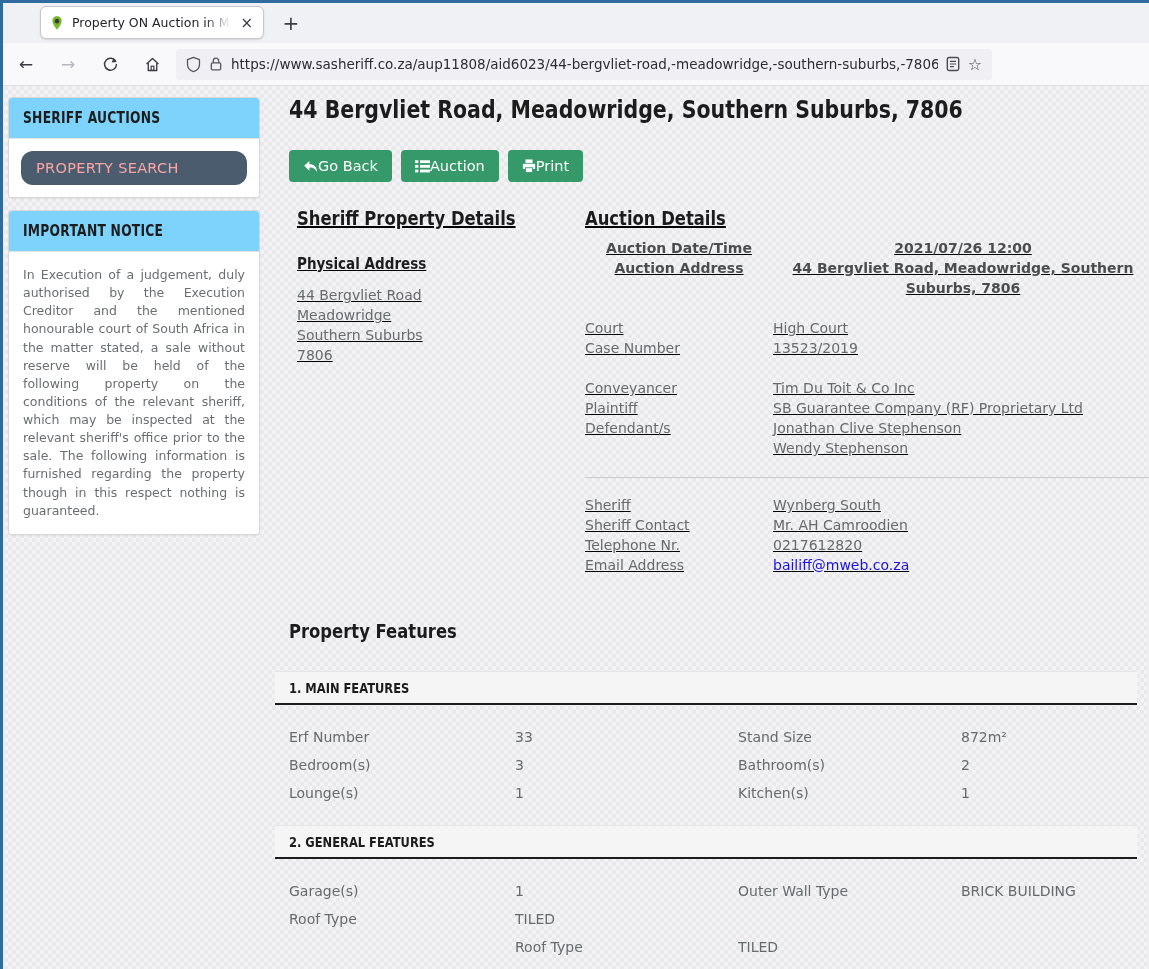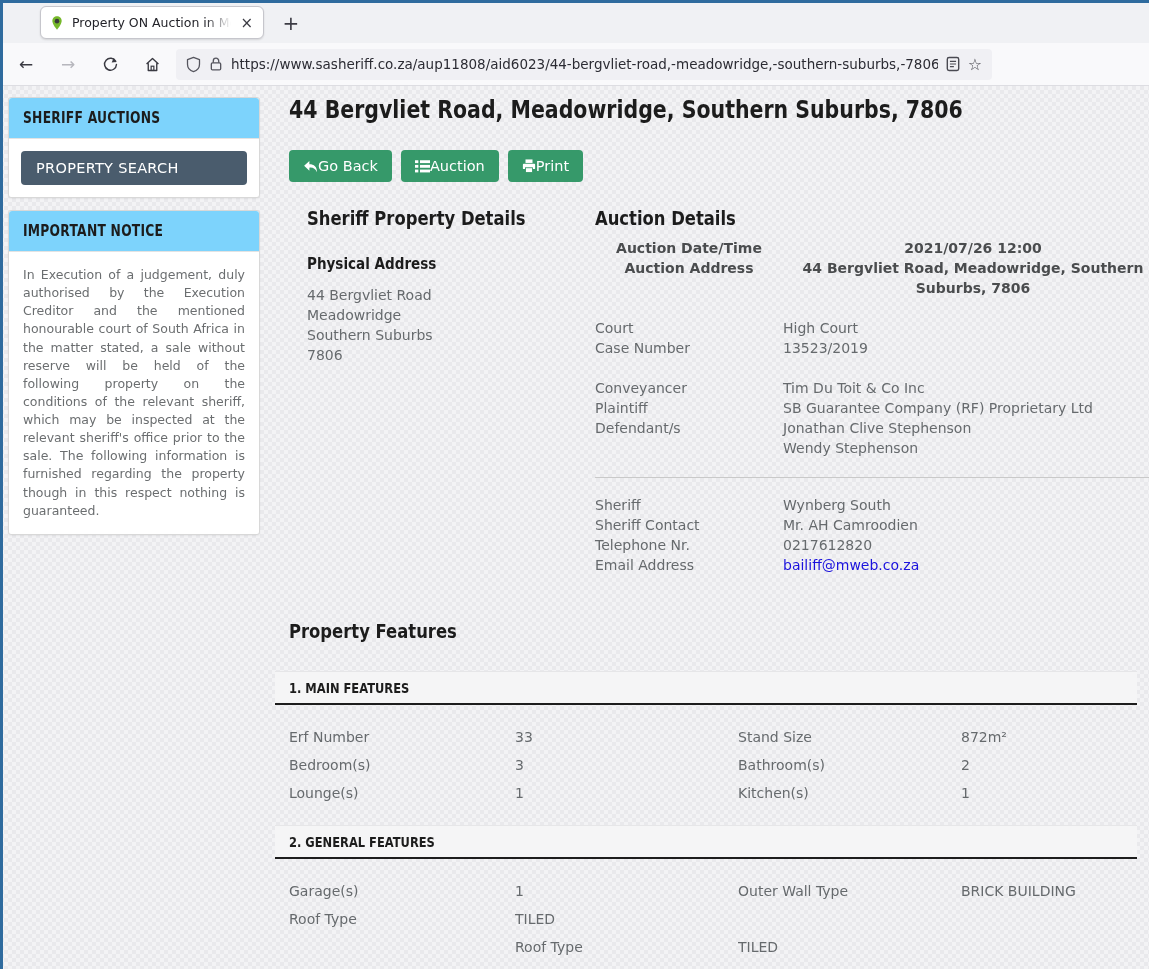--- a/index.html
+++ b/index.html
@@ -38,28 +38,28 @@
     background-image:
       linear-gradient(45deg,#e9e9ec 25%,transparent 25%,transparent 75%,#e9e9ec 75%),
       linear-gradient(45deg,#e9e9ec 25%,transparent 25%,transparent 75%,#e9e9ec 75%);
     background-size:8px 8px;background-position:0 0,4px 4px;overflow:hidden;}
   
   .sidebar{position:absolute;left:8px;top:11px;width:252px;}
   .card{background:#fff;border:1px solid #d8d8d8;border-radius:3px;box-shadow:0 1px 2px rgba(0,0,0,.06);margin-bottom:12px;}
   .card-header{padding:11px 14px;border-bottom:1px solid #e3e3e3;background:#7dd3fc;border-radius:3px 3px 0 0;}
   .card-header .cond{font-size:15px;letter-spacing:.3px;}
   .card-body{padding:12px 12px;}
-  .search-btn{display:block;width:100%;background:var(--slate);color:#ffffff;border:none;border-radius:4px;font-family:inherit;font-size:14.5px;text-align:left;padding:9px 15px;letter-spacing:.3px;cursor:pointer;}
+  .search-btn{display:block;width:100%;background:var(--slate);color:#fca5a5;border:none;border-radius:12px;font-family:inherit;font-size:14.5px;text-align:left;padding:9px 15px;letter-spacing:.3px;cursor:pointer;}
   .notice-body{padding:14px;font-size:12.5px;line-height:1.45;color:#6b6e70;text-align:justify;}
   
   .main{position:absolute;left:275px;top:9px;width:862px;}
   h1.cond{font-size:25px;margin-left:14px;}
   .btn-row{display:flex;gap:9px;margin:26px 0 0 14px;}
   .btn{display:inline-flex;align-items:center;background:var(--green);color:#fff;border:none;border-radius:4px;padding:8px 14px;font-family:inherit;font-size:14.5px;cursor:pointer;}
-  .details{display:grid;grid-template-columns:288px 1fr;margin:24px 0 0 32px;}
+  .details{display:grid;grid-template-columns:288px 1fr;margin:24px 0 0 22px;text-decoration:underline;}
   h2.cond{font-size:20px;}
   h3.cond{font-size:16.5px;}
   .addr-block{margin-top:24px;}
   .addr-lines{margin-top:12px;font-size:14px;line-height:20px;color:var(--label);}
   .arow{display:flex;font-size:14px;line-height:20px;color:var(--label);}
   .alabel{width:188px;flex:none;}
   .aval{width:380px;}
   .agroup{margin-top:8px;}
   .agroup+.agroup{margin-top:20px;}
   .bold-row{font-weight:700;color:#4a4c4e;text-align:center;}

